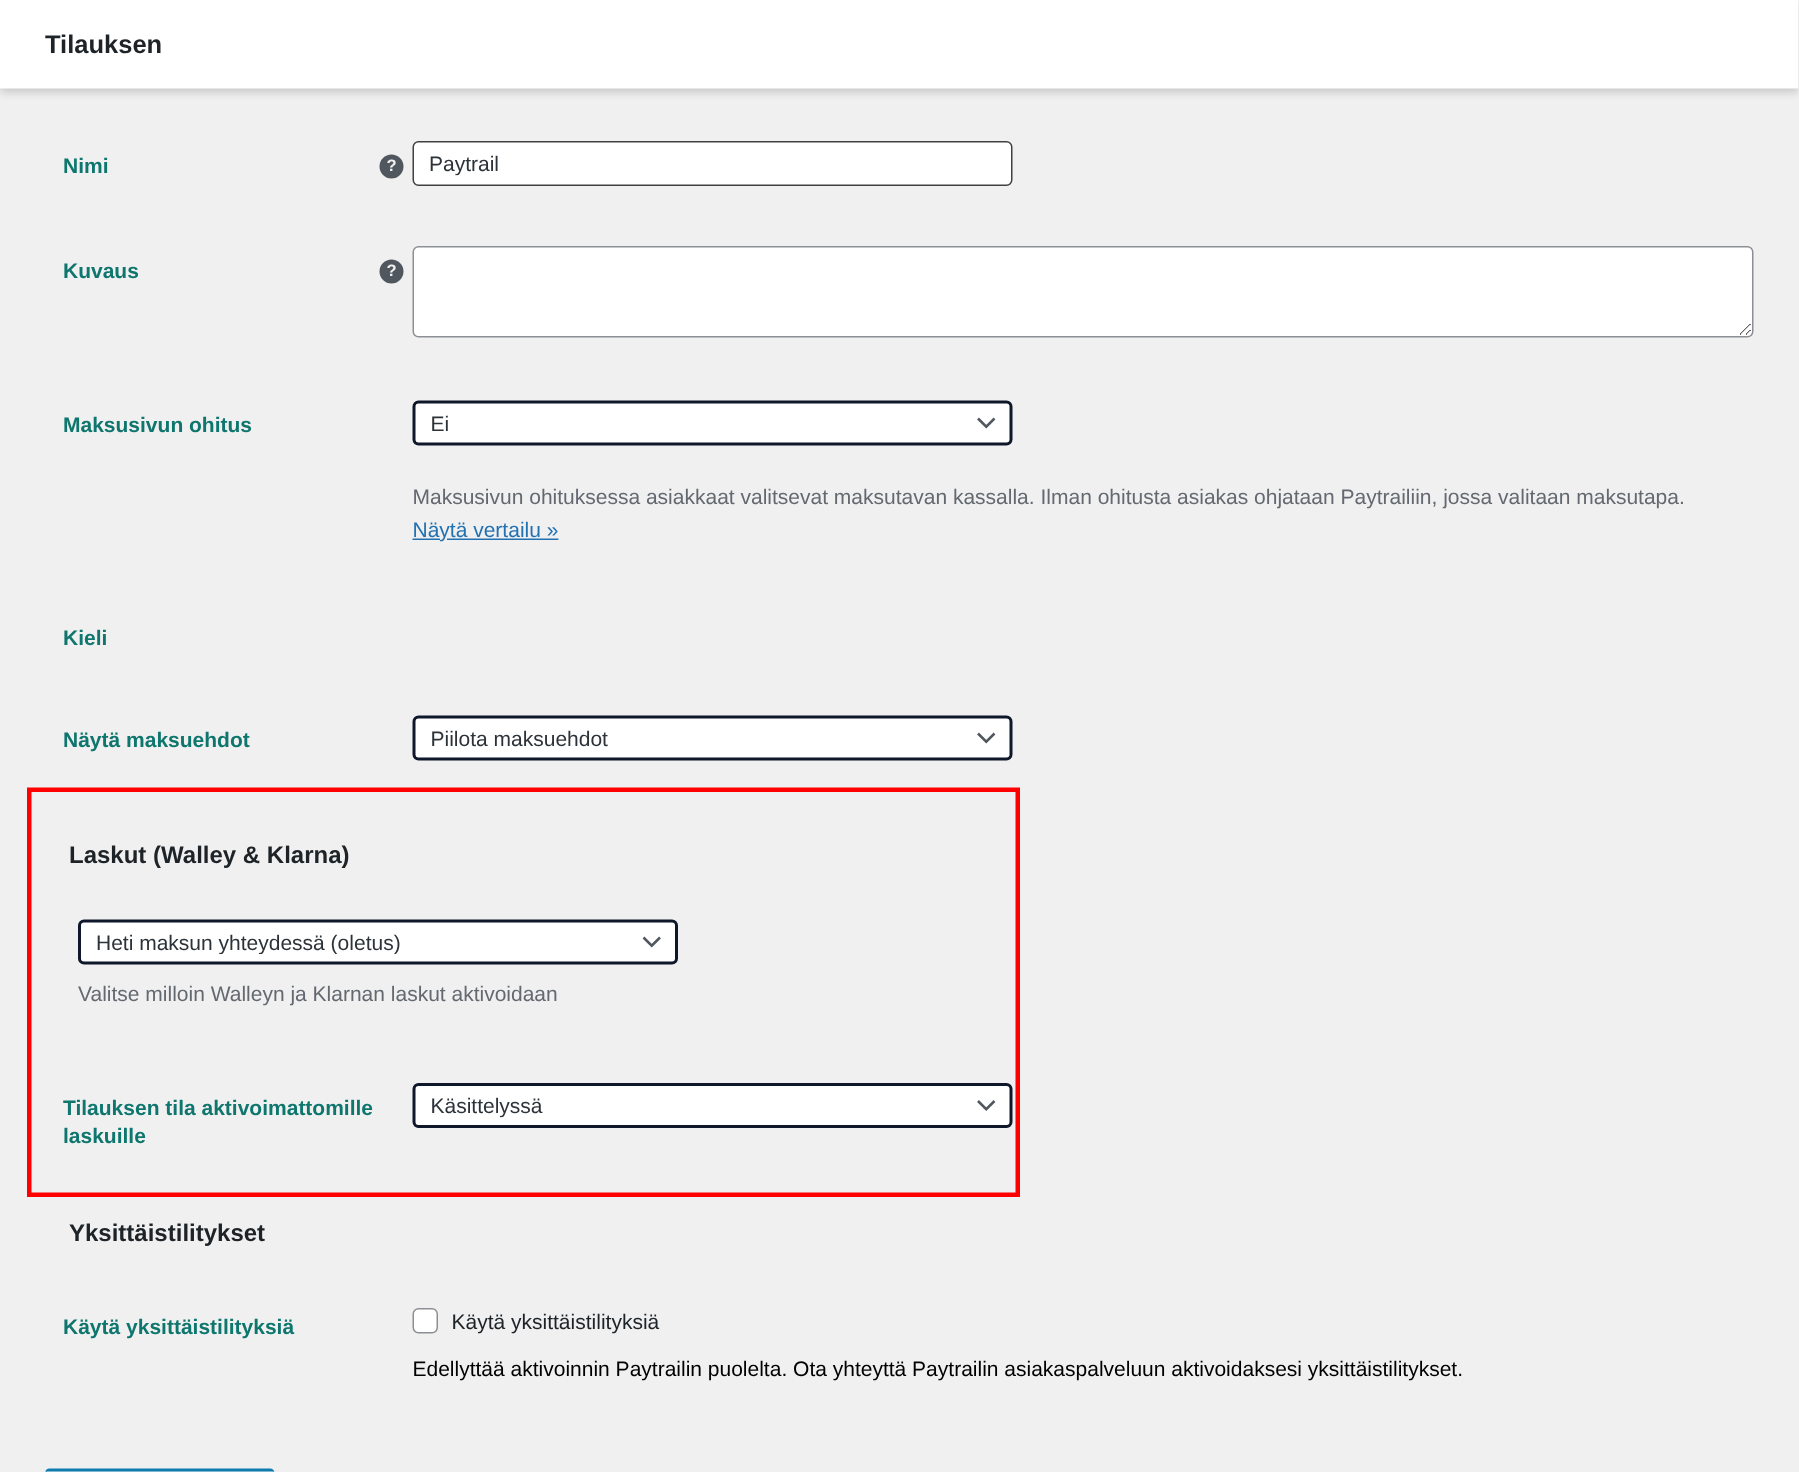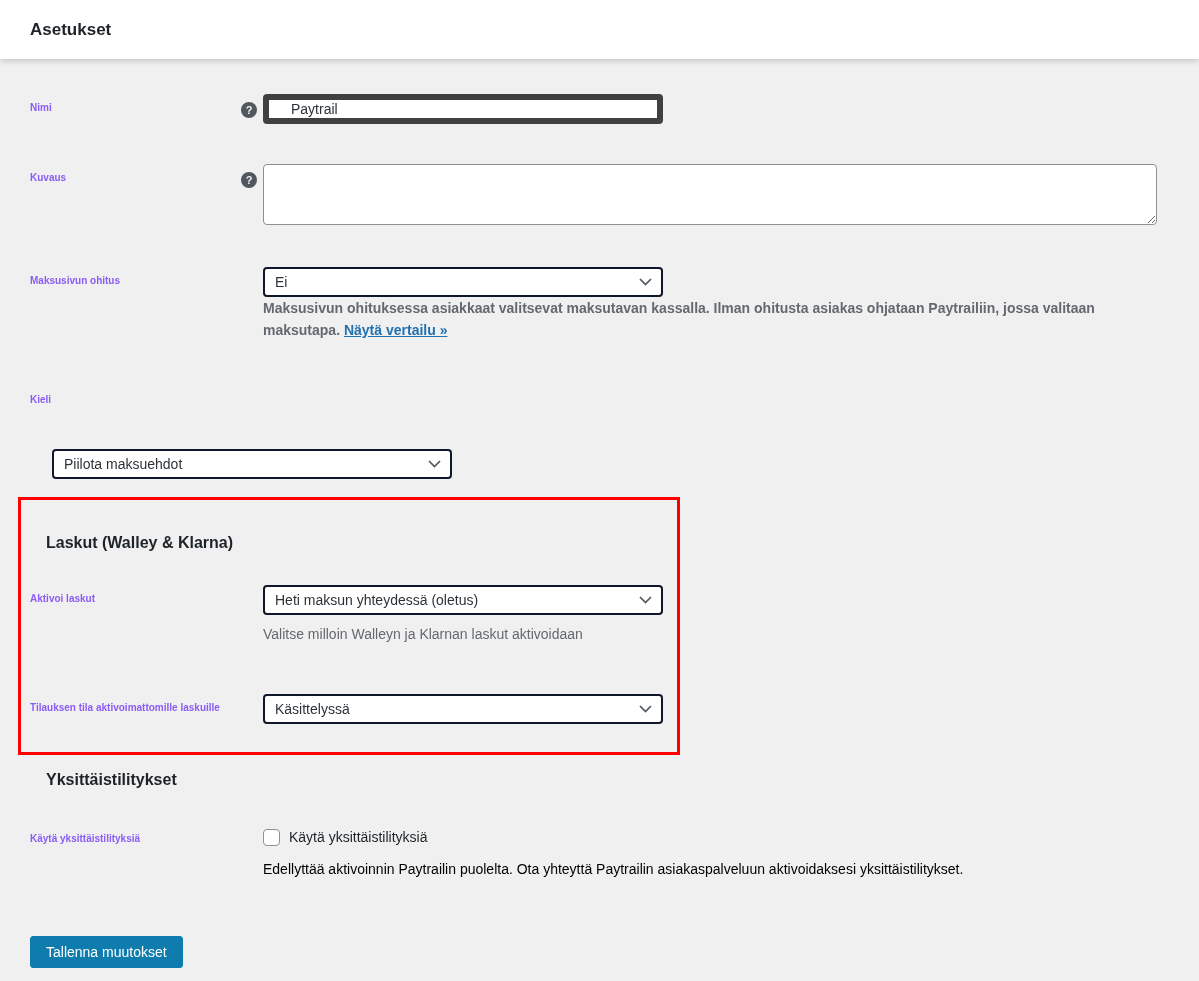--- a/index.html
+++ b/index.html
@@ -14,55 +14,55 @@
     height: 59px; background: #ffffff; display: flex; align-items: center;
     padding: 0 30px; position: relative; z-index: 2;
     box-shadow: 0 2px 6px rgba(0,0,0,0.18);
   }
   .page-title { font-size: 17px; font-weight: bold; margin: 0; color: #1d2327; }
 
   .content { padding: 35px 42px 40px 30px; position: relative; z-index: 1; }
 
   .form-row { display: flex; align-items: flex-start; }
   .col-label {
-    width: 211px; flex: none; font-weight: bold; font-size: 10px;
-    padding-top: 7px; line-height: 1.35; color: #8b5cf6;
+    width: 211px; flex: none; font-weight: bold; font-size: 14px;
+    padding-top: 7px; line-height: 1.35; color: #0f766e; margin-left: 12px;
   }
   .col-help { width: 22px; flex: none; padding-top: 7px; }
   .col-field { flex: 1; min-width: 0; }
 
   .help-icon {
     width: 16px; height: 16px; border-radius: 50%; background: #50575e;
     color: #f0f0f1; font-size: 11px; font-weight: bold; line-height: 16px;
     display: inline-block; text-align: center; cursor: help; user-select: none;
   }
 
   .text-input {
-    width: 400px; height: 30px; border: 6px solid #404040; border-radius: 4px;
-    padding: 0 22px; font: inherit; font-size: 14px; color: #2c3338; background: #fff;
+    width: 400px; height: 30px; border: 1px solid #404040; border-radius: 4px;
+    padding: 0 10px; font: inherit; font-size: 14px; color: #2c3338; background: #fff;
   }
   .textarea-input {
     width: 894px; height: 61px; border: 1px solid #8c8f94; border-radius: 4px;
     padding: 6px 10px; font: inherit; color: #2c3338; background: #fff; resize: both;
     display: block;
   }
 
   .select-wrap { position: relative; width: 400px; }
   .wp-select {
     appearance: none; -webkit-appearance: none; -moz-appearance: none;
     width: 100%; height: 30px; border: 2px solid #0f172a; border-radius: 4px;
     background: #fff; padding: 0 32px 0 10px; font: inherit; font-size: 14px;
     color: #2c3338; cursor: pointer;
   }
   .chevron {
     position: absolute; right: 11px; top: 50%; transform: translateY(-50%);
     pointer-events: none; line-height: 0;
   }
 
-  .field-desc { margin-top: 1px; color: #646970; line-height: 1.55; max-width: 892px; font-weight: bold; }
+  .field-desc { margin-top: 24px; color: #646970; line-height: 1.55; max-width: 892px; }
   .field-desc a { color: #2271b1; text-decoration: underline; }
 
   .row-kuvaus   { margin-top: 40px; justify-content: space-between; }
   .row-bypass   { margin-top: 42px; }
   .row-kieli    { margin-top: 45px; gap: 32px; }
   .row-terms    { margin-top: 42px; }
 
   .highlight-box {
     margin: 18px 0 0 -12px; width: 662px;
     border: 3px solid #ff0000; padding: 18px 0 28px 9px;
@@ -87,21 +87,21 @@
     margin-top: 56px; display: inline-block;
     background: #0f7cae; border: 1px solid #0f7cae; color: #ffffff;
     border-radius: 3px; padding: 7px 15px; font: inherit; font-size: 14px;
     cursor: pointer;
   }
 </style>
 </head>
 <body>
 
 <header class="page-header">
-  <h1 class="page-title">Asetukset</h1>
+  <h1 class="page-title">Tilauksen</h1>
 </header>
 
 <main class="content">
 
   
   <div class="form-row row-nimi">
     <div class="col-label">Nimi</div>
     <div class="col-help">
       <span class="help-icon">?</span>
     </div>
@@ -144,41 +144,41 @@
   </div>
 
   
   <div class="form-row row-kieli">
     <div class="col-label">Kieli</div>
     <div class="col-help"></div>
   </div>
 
   
   <div class="form-row row-terms">
+    <div class="col-label">Näytä maksuehdot</div>
     <div class="col-help"></div>
     <div class="col-field">
       <div class="select-wrap">
         <select class="wp-select">
           <option>Piilota maksuehdot</option>
         </select>
         <span class="chevron">
           <svg width="13" height="8" viewBox="0 0 13 8">
               <path d="M1 1 L6.5 6.5 L12 1" stroke="#50575e" stroke-width="1.7" fill="none"></path>
             </svg>
         </span>
       </div>
     </div>
   </div>
 
   
   <div class="highlight-box">
     <h2 class="section-title">Laskut (Walley &amp; Klarna)</h2>
 
     <div class="form-row row-activate">
-      <div class="col-label">Aktivoi laskut</div>
       <div class="col-help"></div>
       <div class="col-field">
         <div class="select-wrap">
           <select class="wp-select">
             <option>Heti maksun yhteydessä (oletus)</option>
           </select>
           <span class="chevron">
             <svg width="13" height="8" viewBox="0 0 13 8">
                 <path d="M1 1 L6.5 6.5 L12 1" stroke="#50575e" stroke-width="1.7" fill="none"></path>
               </svg>

